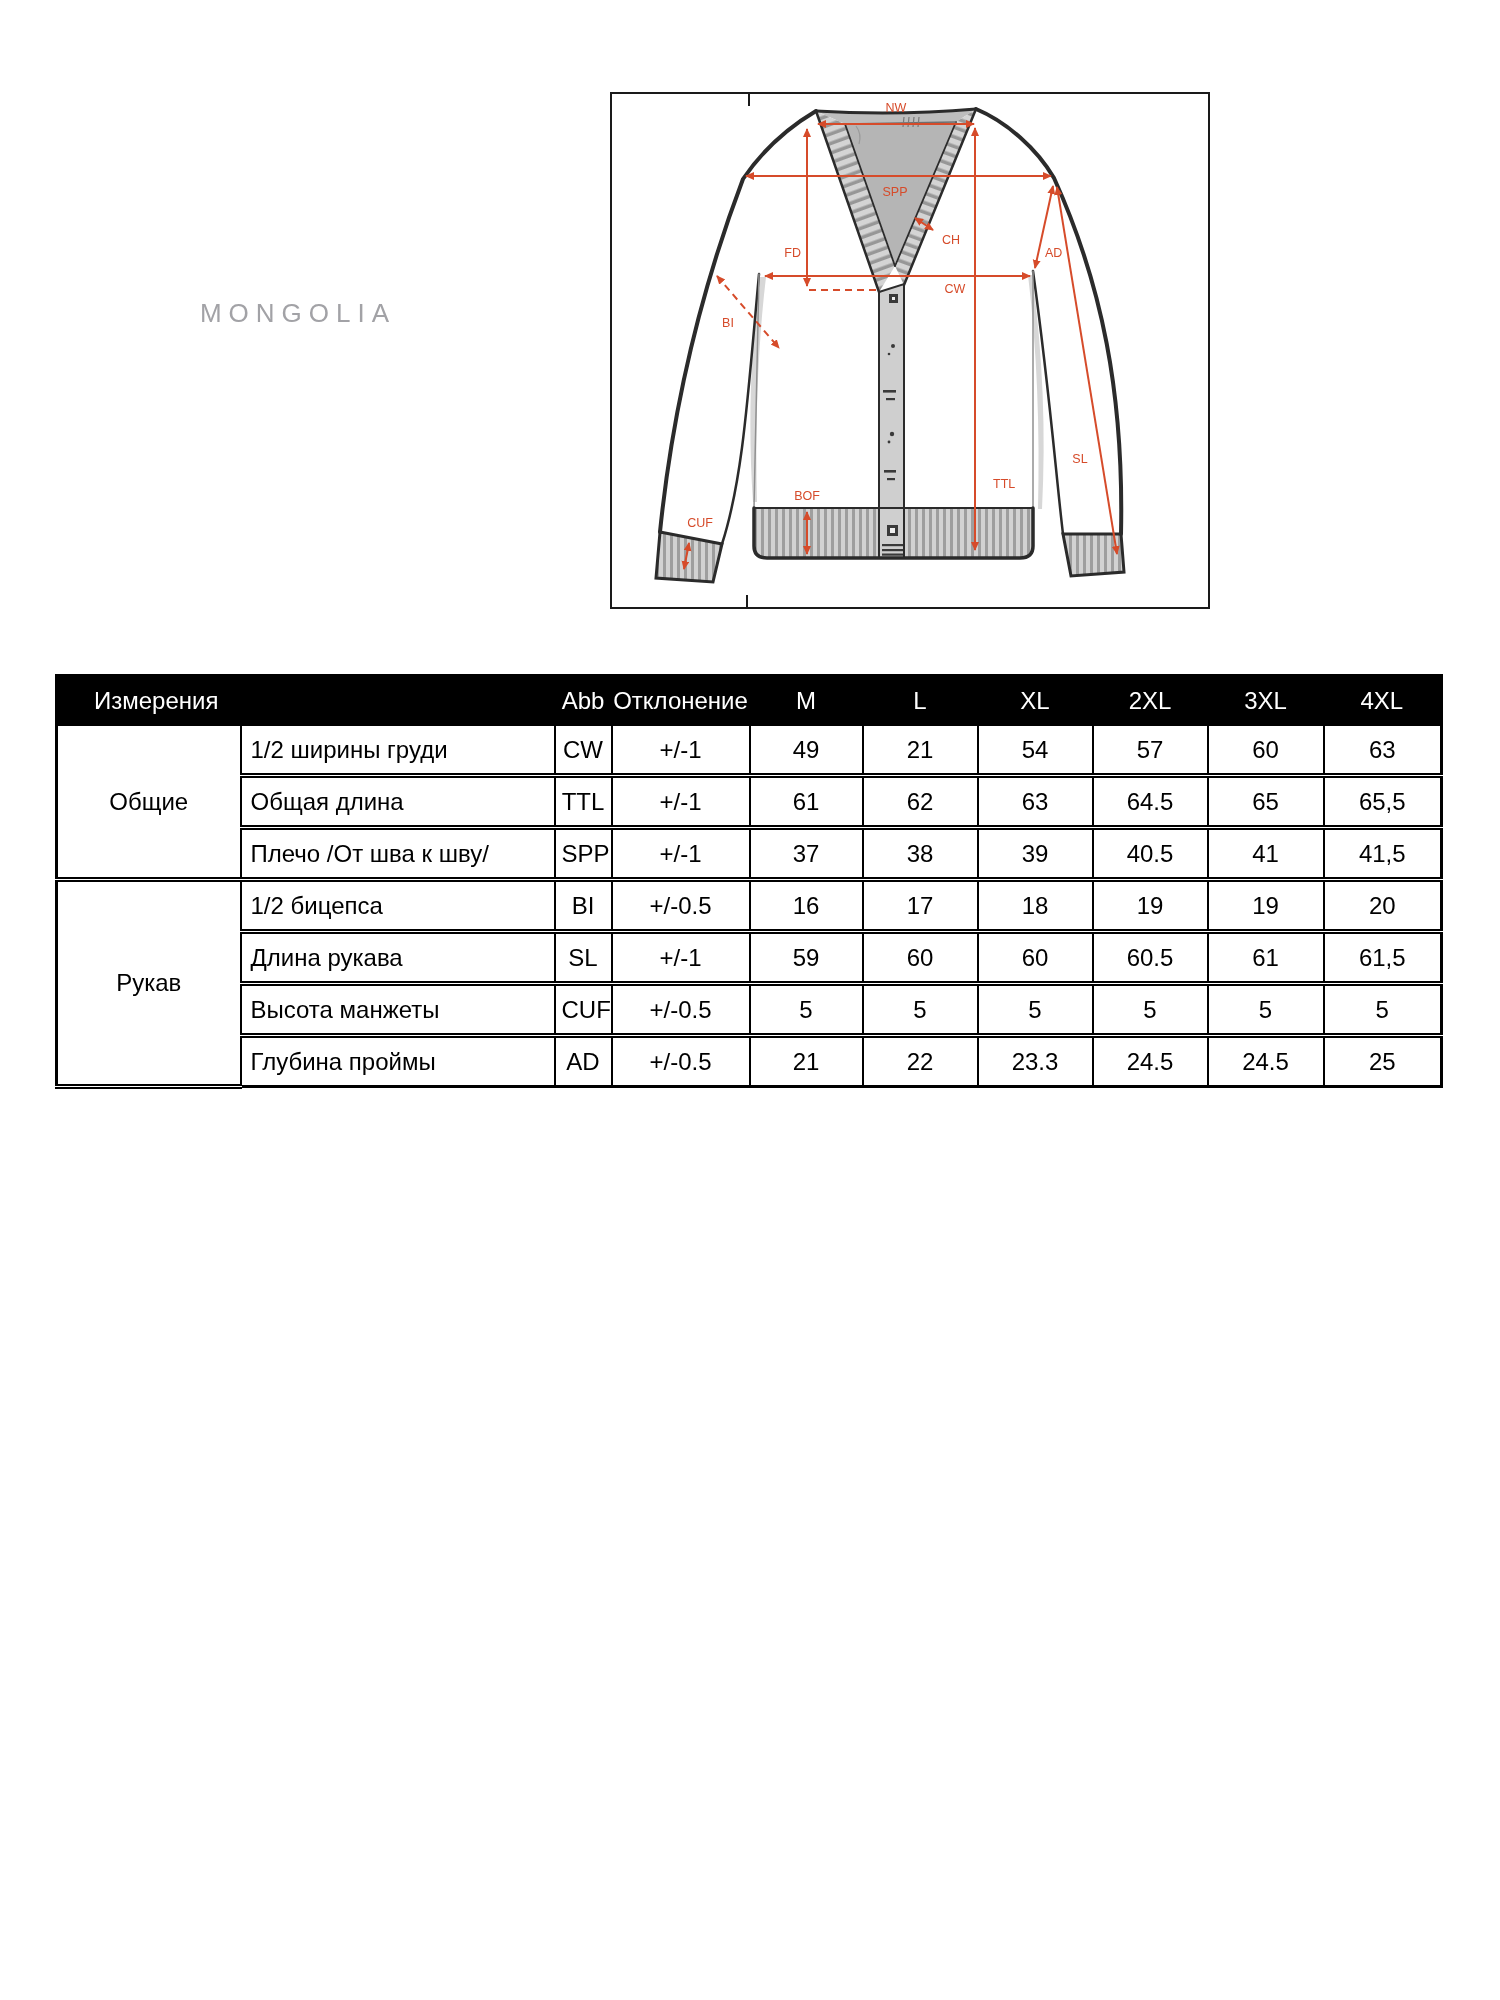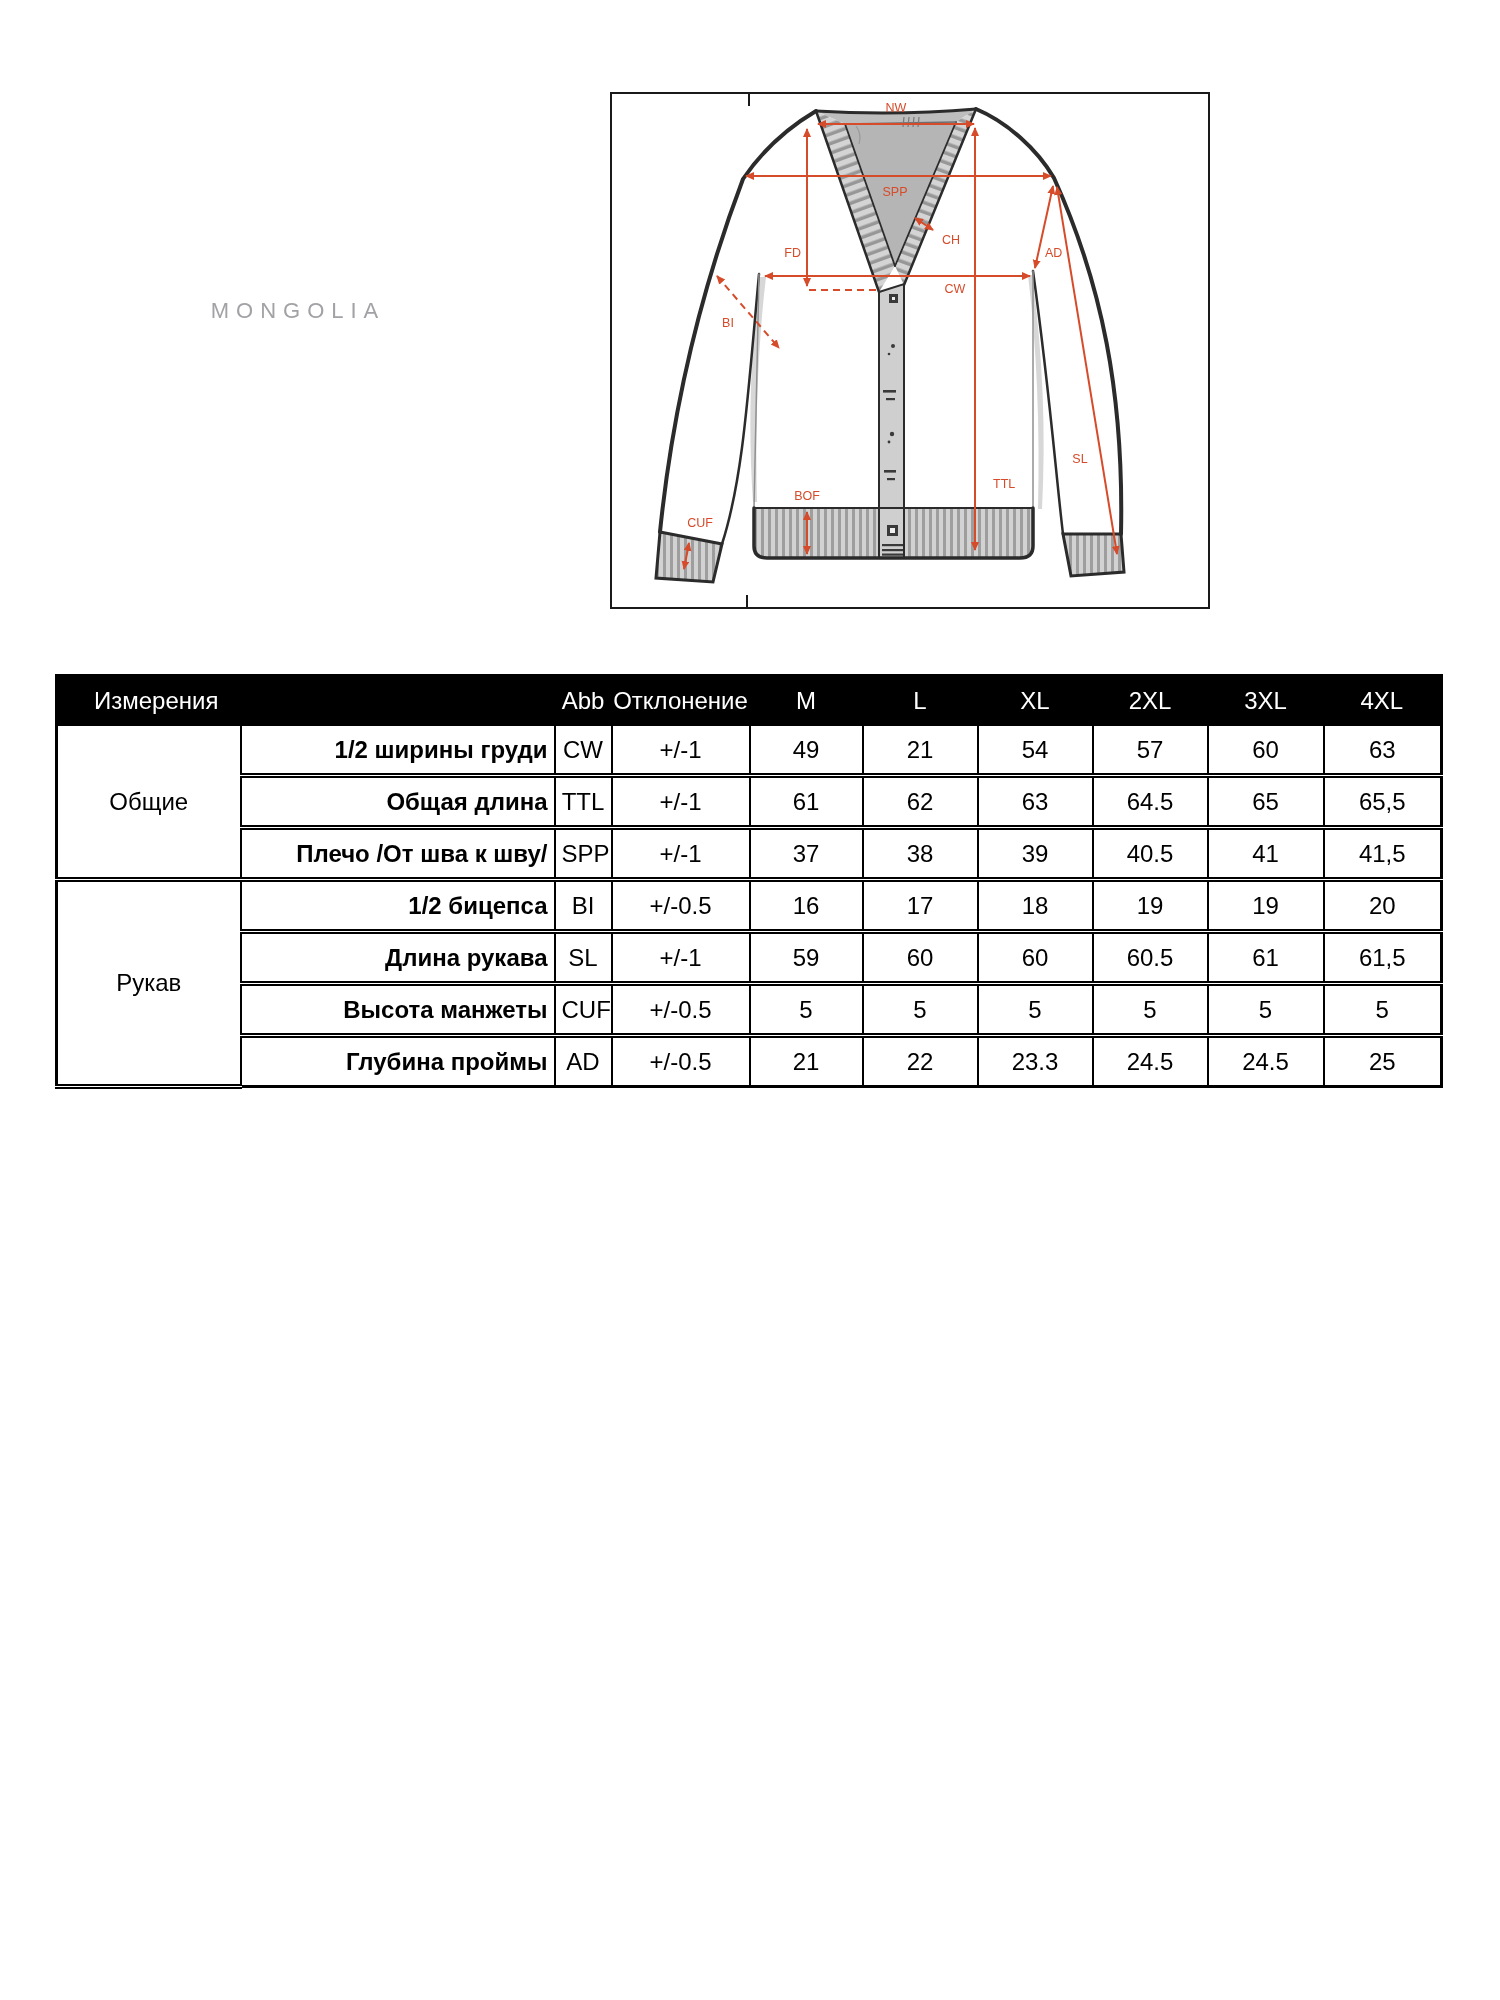--- a/index.html
+++ b/index.html
@@ -1,32 +1,32 @@
 <!DOCTYPE html>
 <html><head>
 <meta charset="utf-8">
 <style>
   html,body{margin:0;padding:0;background:#fff;}
   body{width:1500px;height:2000px;position:relative;font-family:"Liberation Sans","DejaVu Sans",sans-serif;color:#000;}
 
   
   .logo{position:absolute;left:108px;top:286px;width:380px;text-align:center;}
   .logo-title{font-size:86px;line-height:1;letter-spacing:5px;color:#97979b;font-weight:400;}
-  .logo-sub{margin-top:12px;font-size:22px;letter-spacing:7px;color:#a2a2a6;font-weight:400;}
+  .logo-sub{margin-top:12px;font-size:26px;letter-spacing:7px;color:#a2a2a6;font-weight:400;}
 
   
   .diagram-box{position:absolute;left:610px;top:92px;width:596px;height:513px;border:2px solid #1a1a1a;background:#fff;}
   .diagram-box svg{display:block;}
 
   
   .size-table{position:absolute;left:55px;top:650px;width:1385px;border-collapse:collapse;table-layout:fixed;border:3px solid #000;margin-top:24px;}
   .size-table th{background:#000;color:#fff;font-weight:400;font-size:24px;height:47px;border:0;padding:0;}
   .size-table th.h-meas{text-align:left;padding-left:36px;}
   .size-table td{font-size:24px;height:47px;border:2px solid #000;border-bottom:5px double #000;padding:0 6px;text-align:center;background:#fff;}
-  .size-table td.c-name{text-align:right;padding-left:9px;font-weight:bold;}
+  .size-table td.c-name{text-align:left;padding-left:9px;}
   .size-table tr:last-child td{border-bottom:3px solid #000;}
   .size-table td.c-group{text-align:center;}
 </style>
 </head>
 <body>
 
 <div class="logo">
   <div class="logo-sub">MONGOLIA</div>
 </div>
 

